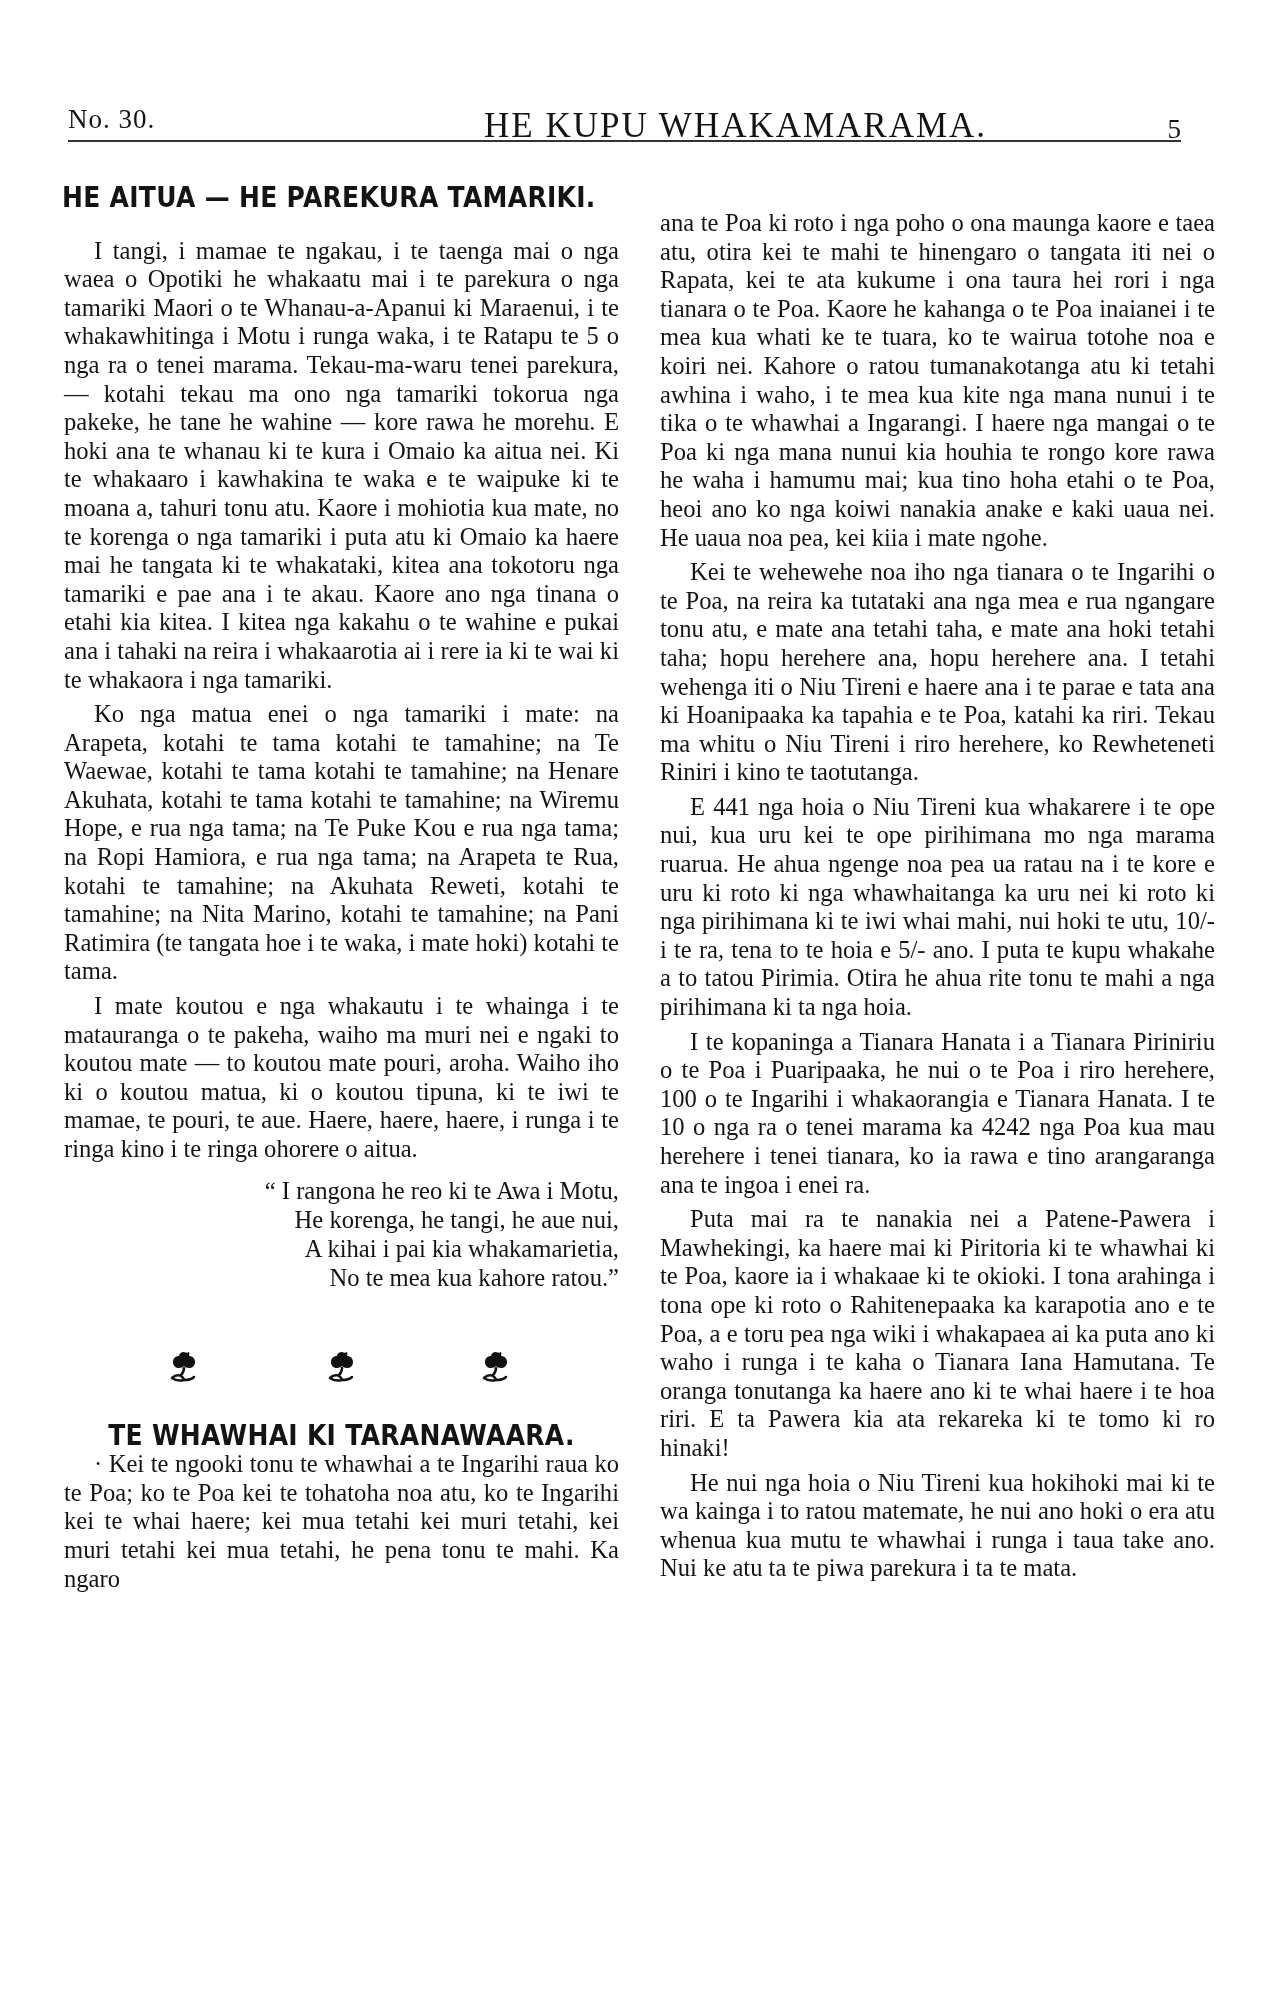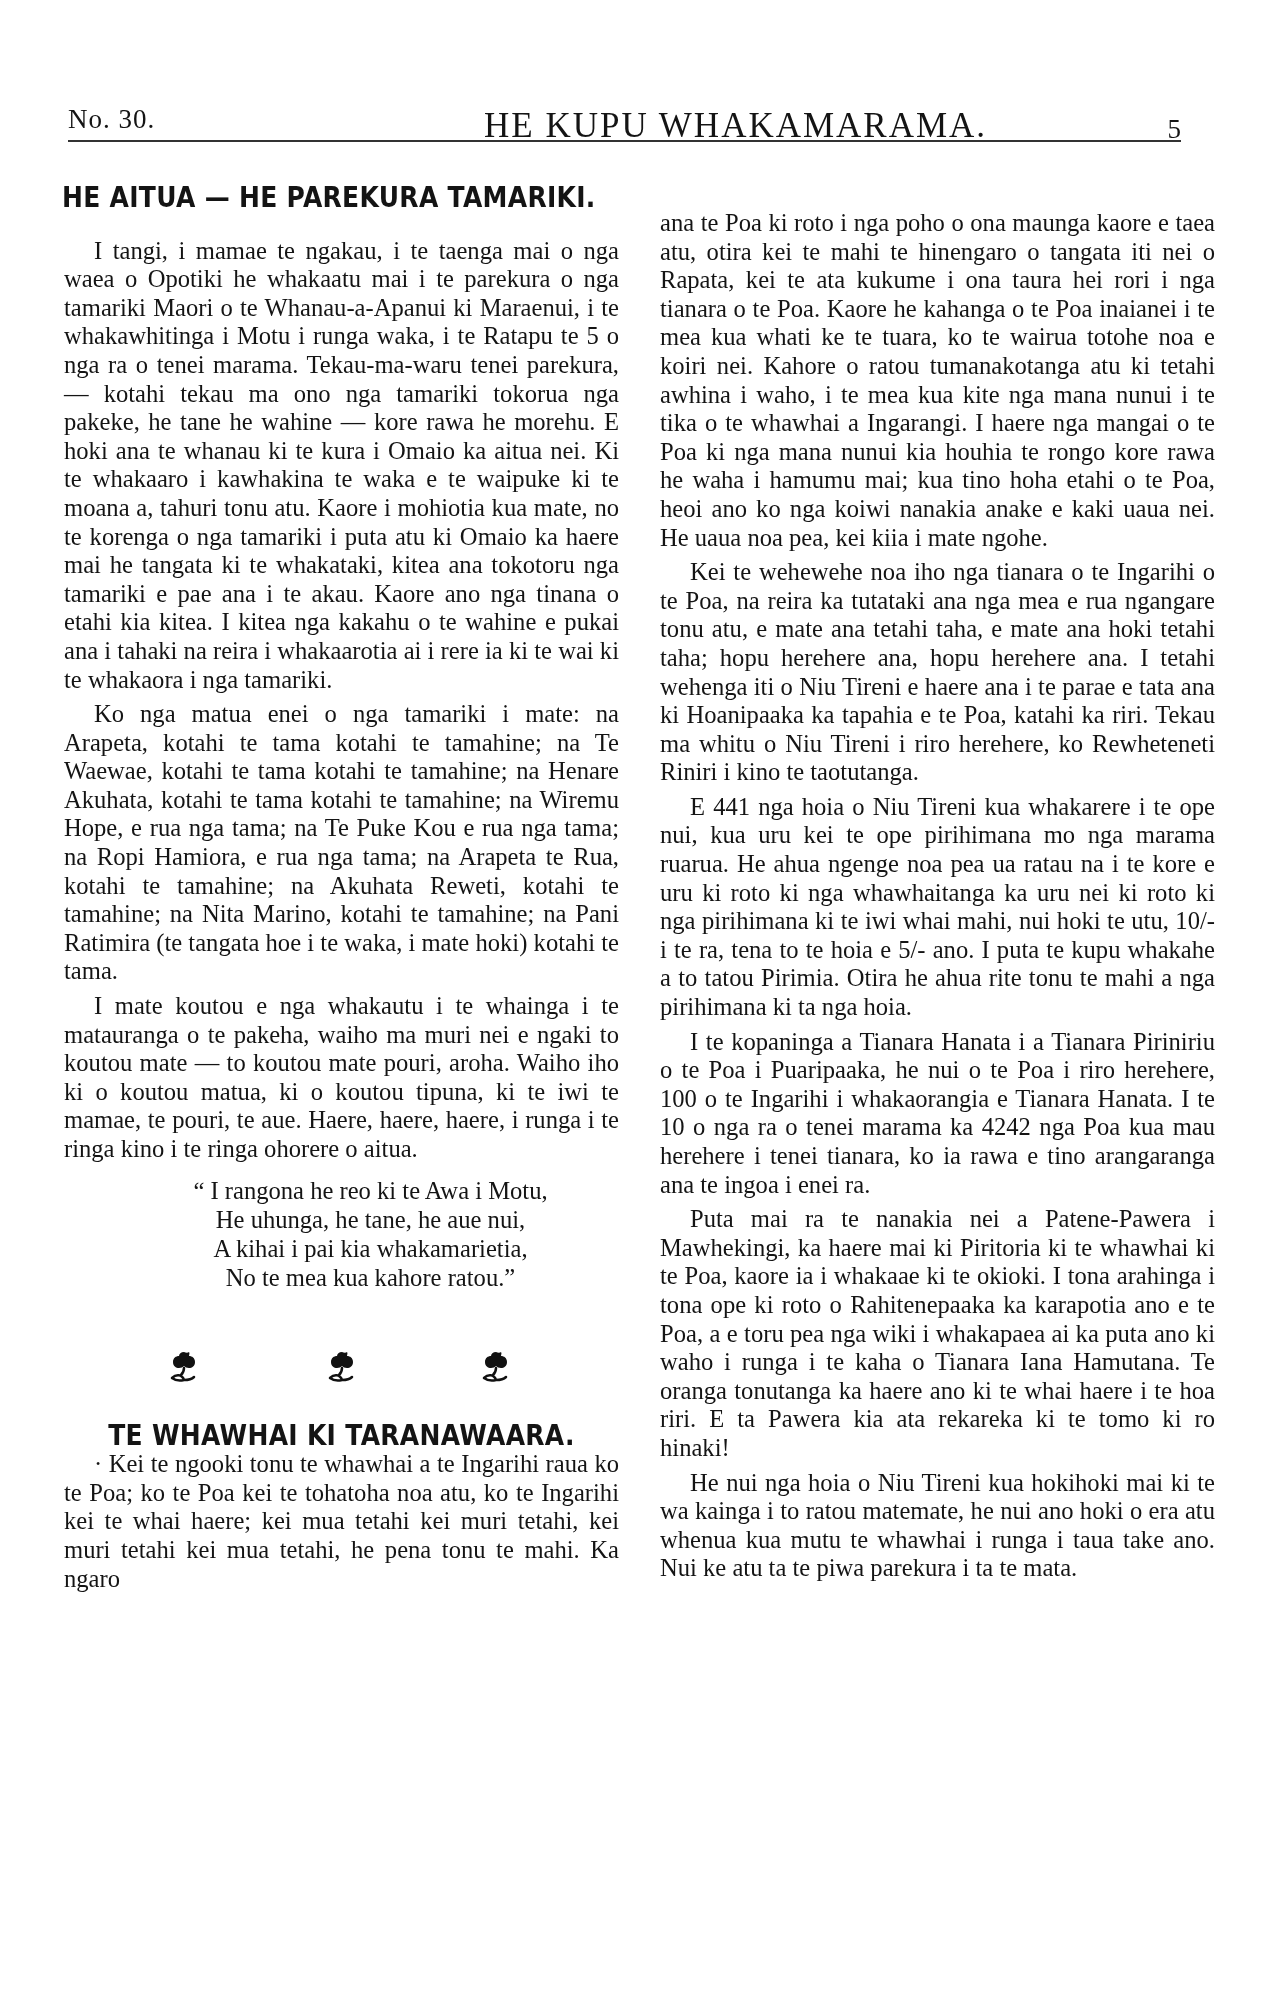--- a/index.html
+++ b/index.html
@@ -13,21 +13,21 @@
     .runhead .rule { position: absolute; left: 4px; right: 8px; top: 40px; border-top: 2px solid #333; }
     .col { position: absolute; top: 184px; width: 555px; font-size: 24.6px; line-height: 28.6px;
       text-align: justify; hyphens: manual; }
     .col.left { left: 64px; }
     .col.right { left: 660px; top: 186px; margin-top: 23px; }
     .col p { margin: 0 0 6px 0; text-indent: 30px; }
     .col p.noindent { text-indent: 0; }
     h2.head { font-family: "DejaVu Sans", "Liberation Sans", sans-serif; font-weight: bold;
       font-size: 25px; letter-spacing: 0.3px; margin: 0; text-align: center; transform: scaleY(1.15); }
     h2.head.first { margin: 0 0 24px 0; text-align: left; margin-left: -2px; }
-    .poem { margin: 12px 0 0 58px; text-align: center; line-height: 29px; }
+    .poem { margin: 12px 0 0 58px; text-align: right; line-height: 29px; }
     .poem .line { display: block; white-space: nowrap; }
     .ornaments { position: relative; height: 80px; margin: 50px 0 0 0; }
     .orn { position: absolute; top: 6px; width: 40px; height: 40px; }
     .orn svg { width: 40px; height: 40px; display: block; }
     .sec2head { margin: 48px 0 30px 0; }
   </style>
 </head>
 <body>
 
 <div class="page">
@@ -40,21 +40,21 @@
   </div>
 
   <div class="col left">
     <h2 class="head first">HE AITUA — HE PAREKURA TAMARIKI.</h2>
     <p>I tangi, i mamae te ngakau, i te taenga mai o nga waea o Opotiki he whakaatu mai i te parekura o nga tamariki Maori o te Whanau-a-Apanui ki Maraenui, i te whakawhitinga i Motu i runga waka, i te Ratapu te 5 o nga ra o tenei marama. Tekau-ma-waru tenei parekura,— kotahi tekau ma ono nga tamariki tokorua nga pakeke, he tane he wahine — kore rawa he morehu. E hoki ana te whanau ki te kura i Omaio ka aitua nei. Ki te whakaaro i kawhakina te waka e te waipuke ki te moana a, tahuri tonu atu. Kaore i mohiotia kua mate, no te korenga o nga tamariki i puta atu ki Omaio ka haere mai he tangata ki te whakataki, kitea ana tokotoru nga tamariki e pae ana i te akau. Kaore ano nga tinana o etahi kia kitea. I kitea nga kakahu o te wahine e pukai ana i tahaki na reira i whakaarotia ai i rere ia ki te wai ki te whakaora i nga tamariki.</p>
     <p>Ko nga matua enei o nga tamariki i mate: na Arapeta, kotahi te tama kotahi te tamahine; na Te Waewae, kotahi te tama kotahi te tamahine; na Henare Akuhata, kotahi te tama kotahi te tamahine; na Wiremu Hope, e rua nga tama; na Te Puke Kou e rua nga tama; na Ropi Hamiora, e rua nga tama; na Arapeta te Rua, kotahi te tamahine; na Akuhata Reweti, kotahi te tamahine; na Nita Marino, kotahi te tamahine; na Pani Ratimira (te tangata hoe i te waka, i mate hoki) kotahi te tama.</p>
     <p>I mate koutou e nga whakautu i te whainga i te matauranga o te pakeha, waiho ma muri nei e ngaki to koutou mate — to koutou mate pouri, aroha. Waiho iho ki o koutou matua, ki o koutou tipuna, ki te iwi te mamae, te pouri, te aue. Haere, haere, haere, i runga i te ringa kino i te ringa ohorere o aitua.</p>
 
     <div class="poem">
       <span class="line">“ I rangona he reo ki te Awa i Motu,</span>
-      <span class="line">He uhunga, he tane, he aue nui,</span>
+      <span class="line">He korenga, he tangi, he aue nui,</span>
       <span class="line">A kihai i pai kia whakamarietia,</span>
       <span class="line">No te mea kua kahore ratou.”</span>
     </div>
 
     <div class="ornaments">
       <span class="orn" style="left:100px">
         <svg viewBox="0 0 40 40">
             <path d="M20 4c-3 0-5 2-5 4-3 0-6 2-6 6s3 6 6 6c2 0 4-1 5-2 1 1 3 2 5 2 3 0 6-2 6-6s-3-6-6-6c0-1 1-3 0-4-1 1-3 1-5 0z" fill="#111"></path>
             <path d="M20 20c0 3-1 5-3 7M8 30c4-4 10-4 12 2M20 32c4 0 8-1 10-3M8 30c4 3 8 3 12 2" stroke="#111" stroke-width="2.5" fill="none" stroke-linecap="round"></path>
           </svg>

